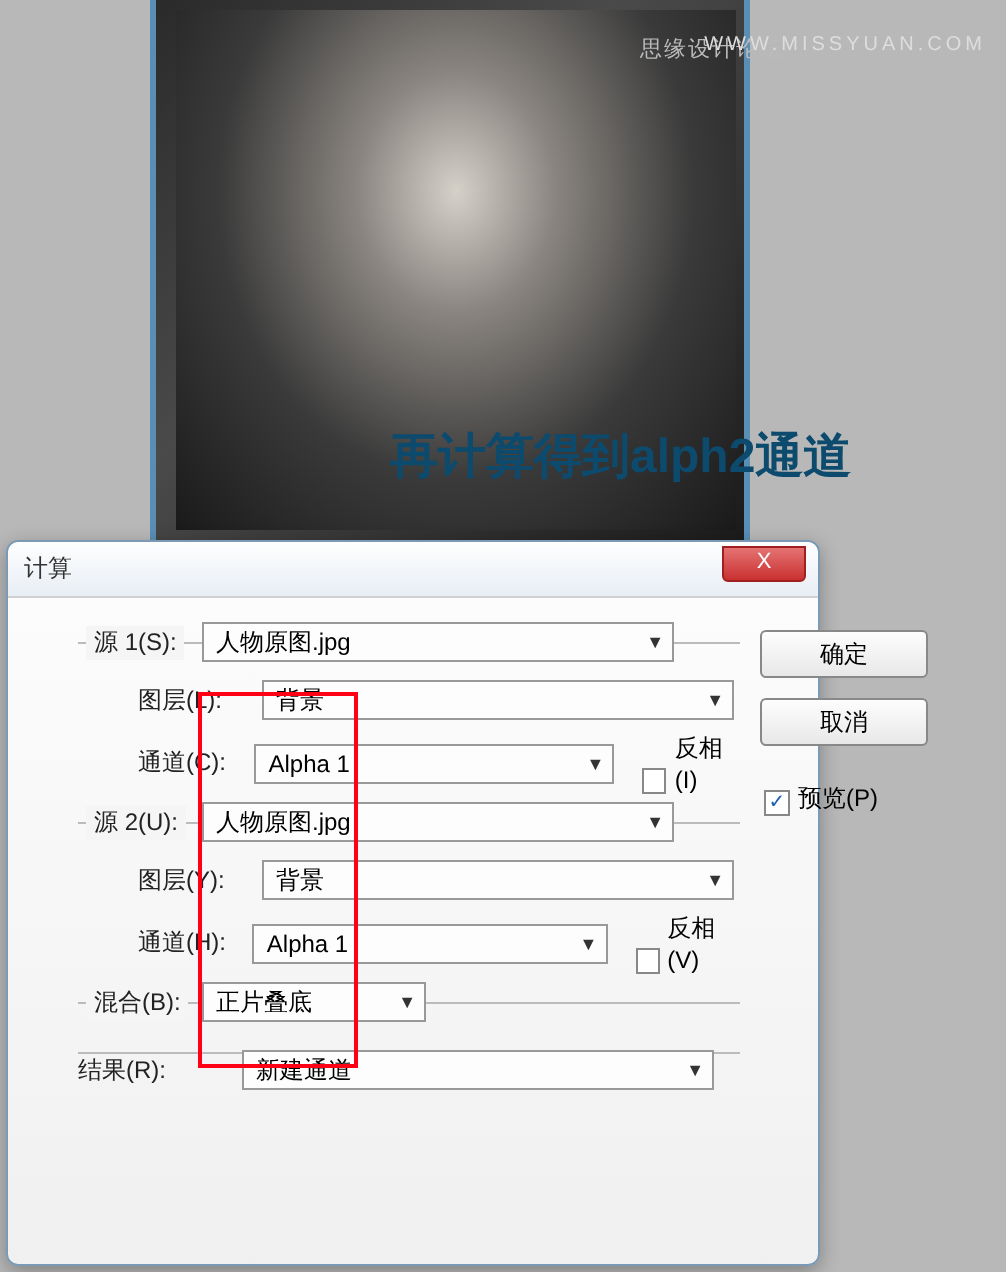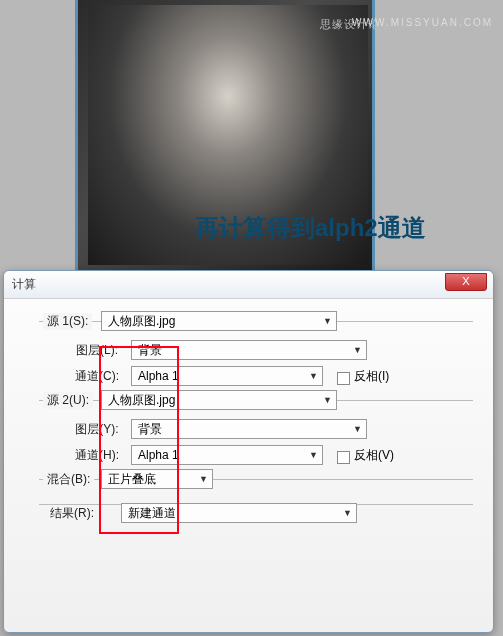--- a/index.html
+++ b/index.html
@@ -55,21 +55,21 @@
       color: #0c4a6e;
       font-size: 24px;
       font-weight: bold;
       white-space: nowrap;
       z-index: 5;
     }
     .dialog {
       position: absolute;
       top: 270px;
       left: 3px;
-      width: 491px;
+      width: 407px;
       height: 363px;
       background: linear-gradient(to bottom, #fdfdfd, #f0f0f0);
       border: 1px solid #7a9ab5;
       border-radius: 6px;
       box-shadow: 0 3px 10px rgba(0,0,0,0.3);
     }
     .titlebar {
       height: 28px;
       background: linear-gradient(to bottom, #fefefe, #e8eef5);
       border-bottom: 1px solid #d0d0d0;
@@ -127,21 +127,21 @@
       color: #222;
     }
     .row {
       display: flex;
       align-items: center;
       margin-bottom: 6px;
       padding-left: 30px;
     }
     .row-label {
       width: 62px;
-      text-align: center;
+      text-align: left;
       padding-right: 6px;
       color: #222;
     }
     .result-row { padding-left: 30px; margin-top: 8px; gap: 10px; }
     .result-row .row-label { width: 62px; }
     .dropdown {
       display: inline-flex;
       align-items: center;
       background: #fdfdfd;
       border: 1px solid #999;
@@ -294,16 +294,24 @@
           <span class="row-label" style="width:72px;">结果(R):</span>
           <div class="dropdown dd-wide">
             <span>新建通道</span>
             <span class="dropdown-arrow">▼</span>
           </div>
         </div>
       </div>
 
     </div>
 
+    <div class="right-col">
+      <div class="dlg-btn">确定</div>
+      <div class="dlg-btn">取消</div>
+      <div class="checkbox-wrap" style="margin-top:8px; margin-left:2px;">
+        <span class="cb">✓</span>
+        <span>预览(P)</span>
+      </div>
+    </div>
   </div>
 
   <div class="red-box red-box-1"></div>
 </div>
 
 </body></html>

